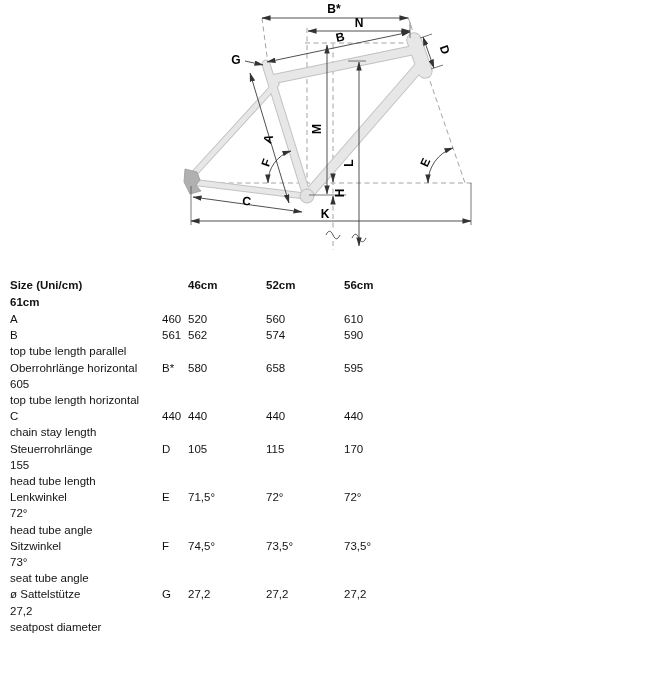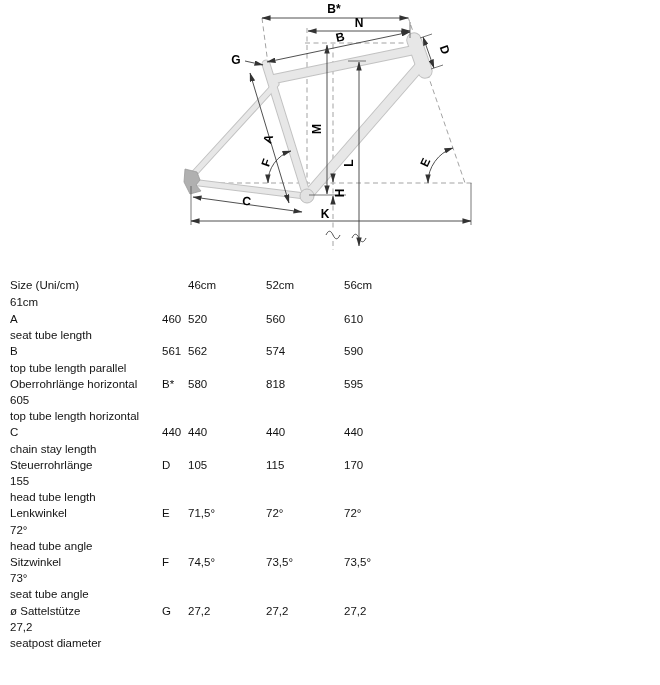--- a/index.html
+++ b/index.html
@@ -2,21 +2,21 @@
 <html><head>
 <meta charset="utf-8">
 <style>
   html,body{margin:0;padding:0;background:#fff;}
   body{width:660px;height:685px;position:relative;font-family:"Liberation Sans",sans-serif;color:#121212;overflow:hidden;}
   .diagram-wrap{position:absolute;left:0;top:0;width:660px;height:264px;}
   svg text{font-family:"Liberation Sans",sans-serif;font-weight:bold;font-size:12px;fill:#000;}
   .geo-table{position:absolute;left:10px;top:277px;width:645px;}
   .row{display:grid;grid-template-columns:152px 26px 78px 78px 78px;line-height:16.2px;font-size:11.5px;white-space:nowrap;}
   .row.header{line-height:17px;}
-  .bold{font-weight:normal;}
+  .bold{font-weight:bold;}
   .c{overflow:visible;}
 </style>
 </head>
 <body>
 
 <div class="diagram-wrap">
 <svg width="660" height="264" viewBox="0 0 660 264">
   <defs>
     <marker id="ar" viewBox="0 0 10 6" markerWidth="9" markerHeight="5.5" refX="9.5" refY="3" orient="auto-start-reverse" markerUnits="userSpaceOnUse">
       <path d="M0,0 L10,3 L0,6 z" fill="#333"></path>
@@ -115,37 +115,34 @@
     </div>
   <div id="table-rows">
       <div class="row">
         <div class="c ">A</div>
         <div class="c ">460</div>
         <div class="c ">520</div>
         <div class="c ">560</div>
         <div class="c ">610</div>
       </div>
       <div class="row">
-        <div class="c ">seat tube length</div>
-      </div>
-      <div class="row">
         <div class="c ">B</div>
         <div class="c ">561</div>
         <div class="c ">562</div>
         <div class="c ">574</div>
         <div class="c ">590</div>
       </div>
       <div class="row">
         <div class="c ">top tube length parallel</div>
       </div>
       <div class="row">
         <div class="c ">Oberrohrlänge horizontal</div>
         <div class="c ">B*</div>
         <div class="c ">580</div>
-        <div class="c ">818</div>
+        <div class="c ">658</div>
         <div class="c ">595</div>
         <div class="c ">605</div>
       </div>
       <div class="row">
         <div class="c ">top tube length horizontal</div>
       </div>
       <div class="row">
         <div class="c ">C</div>
         <div class="c ">440</div>
         <div class="c ">440</div>

